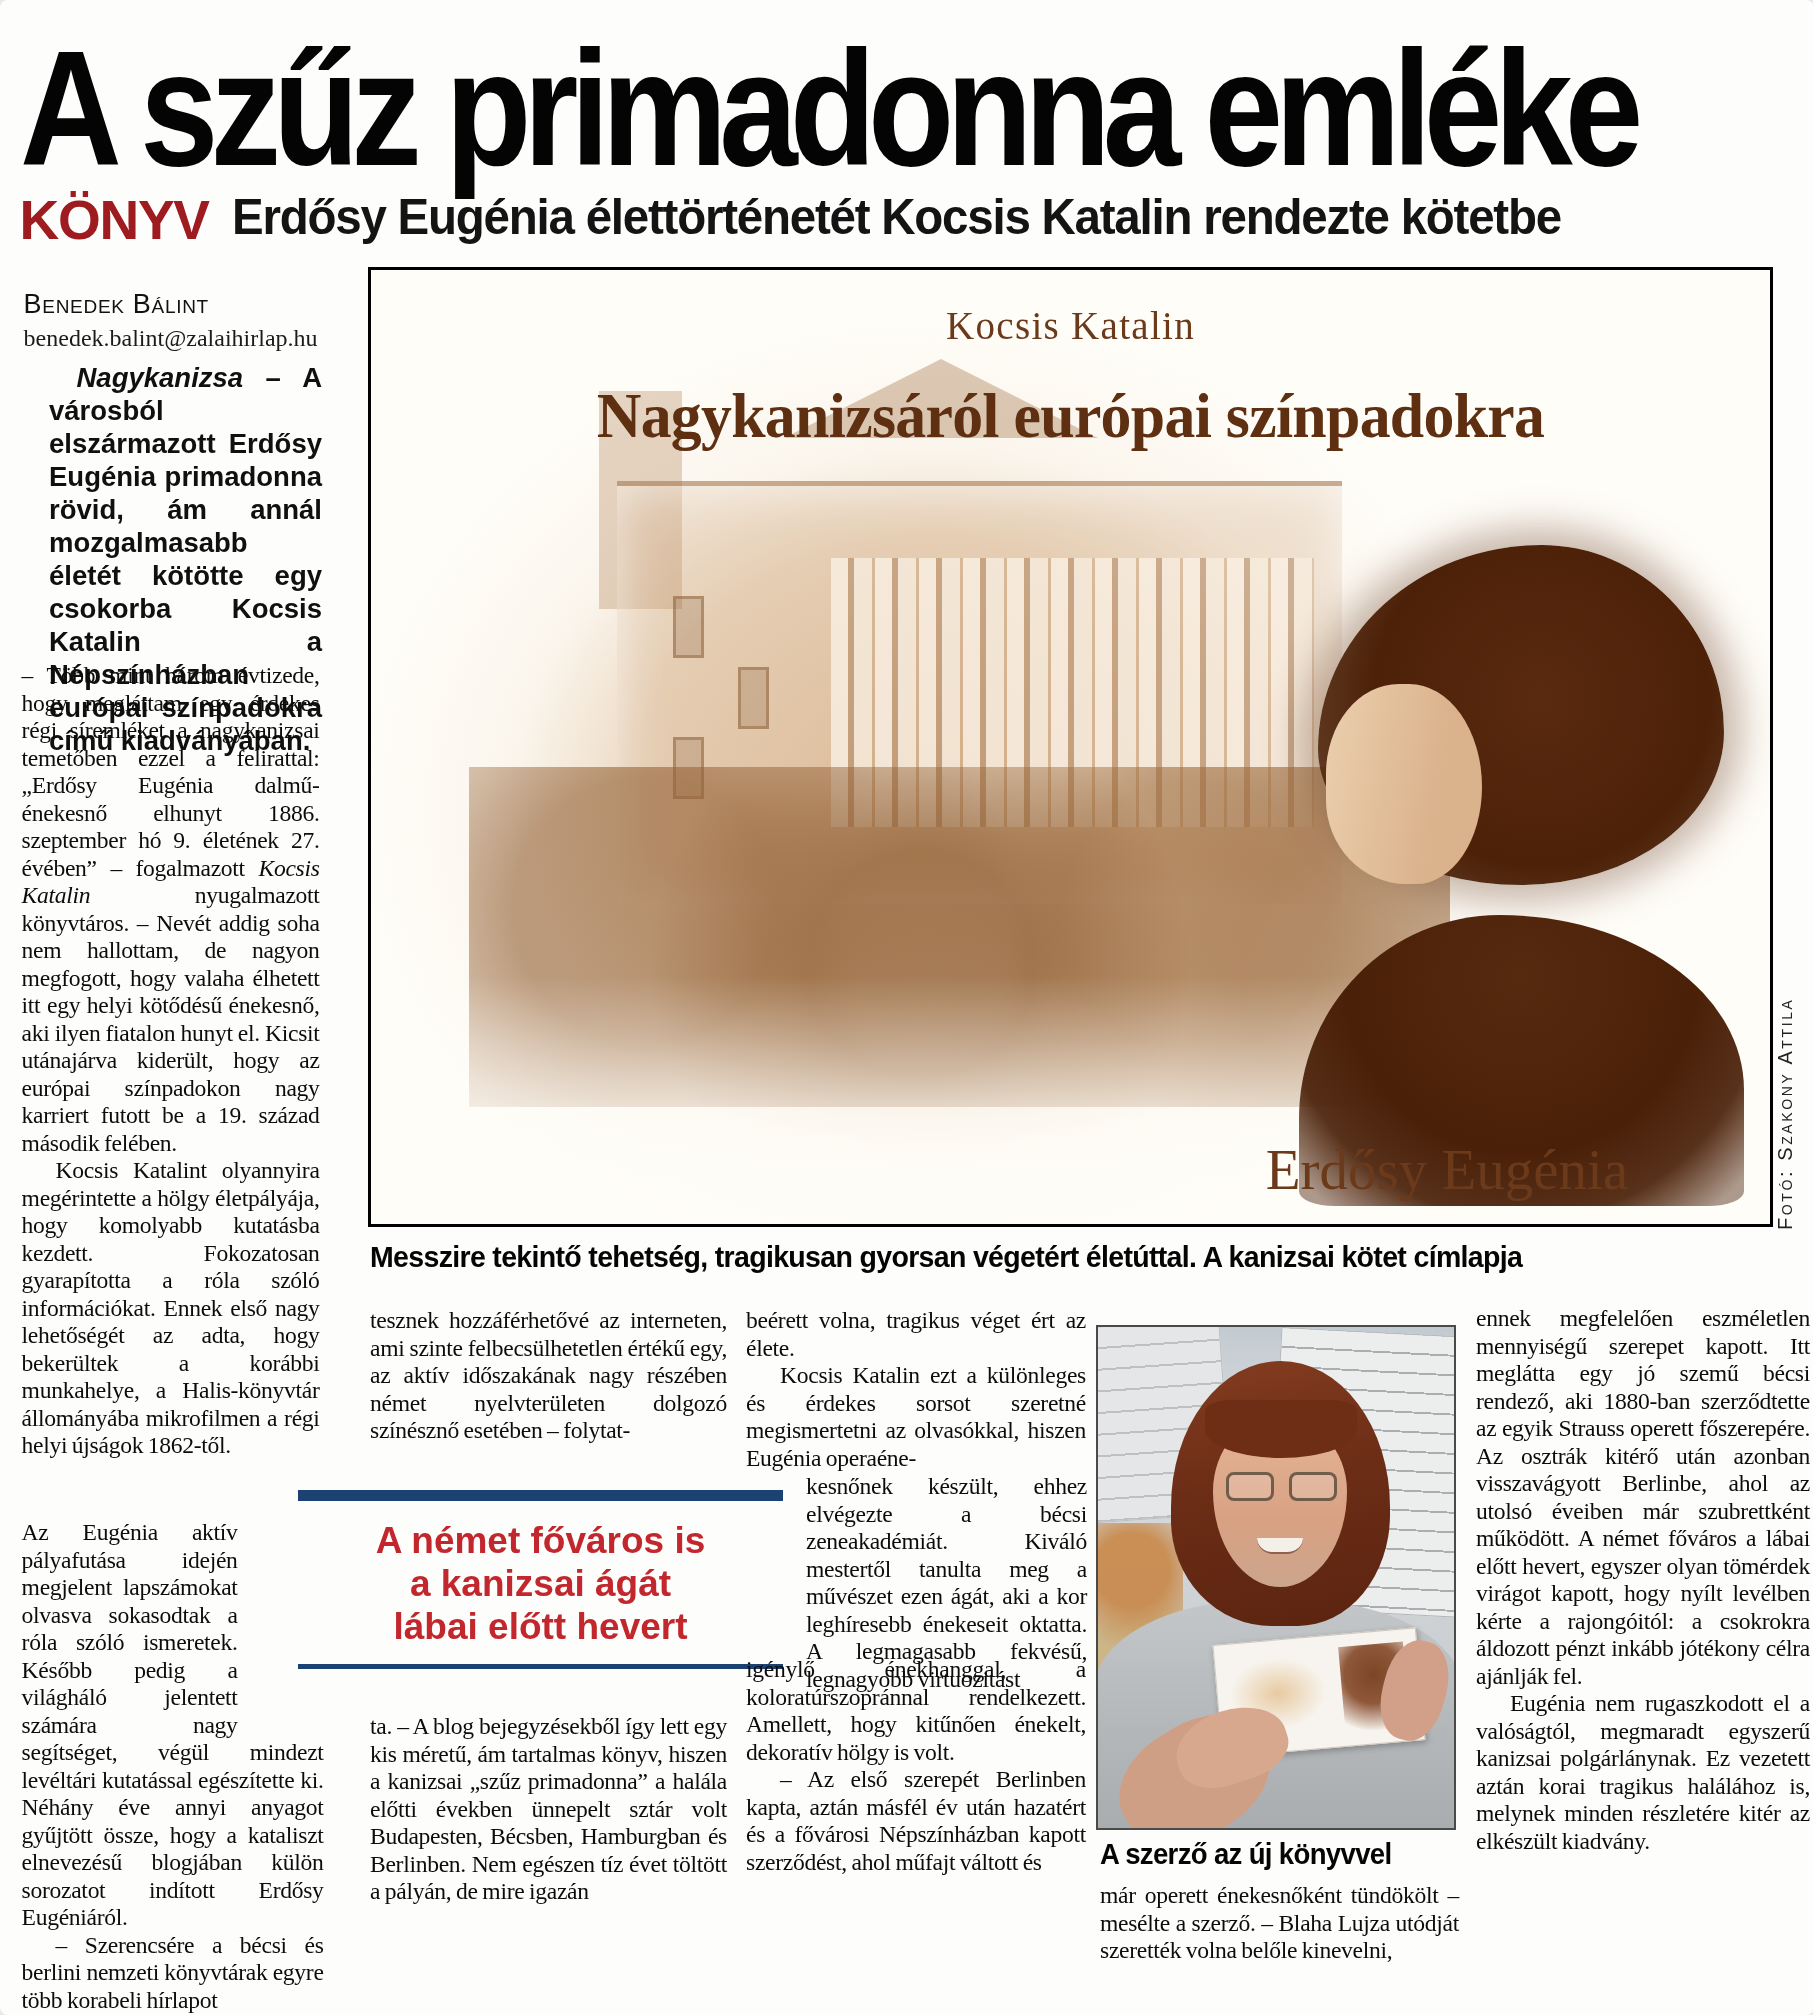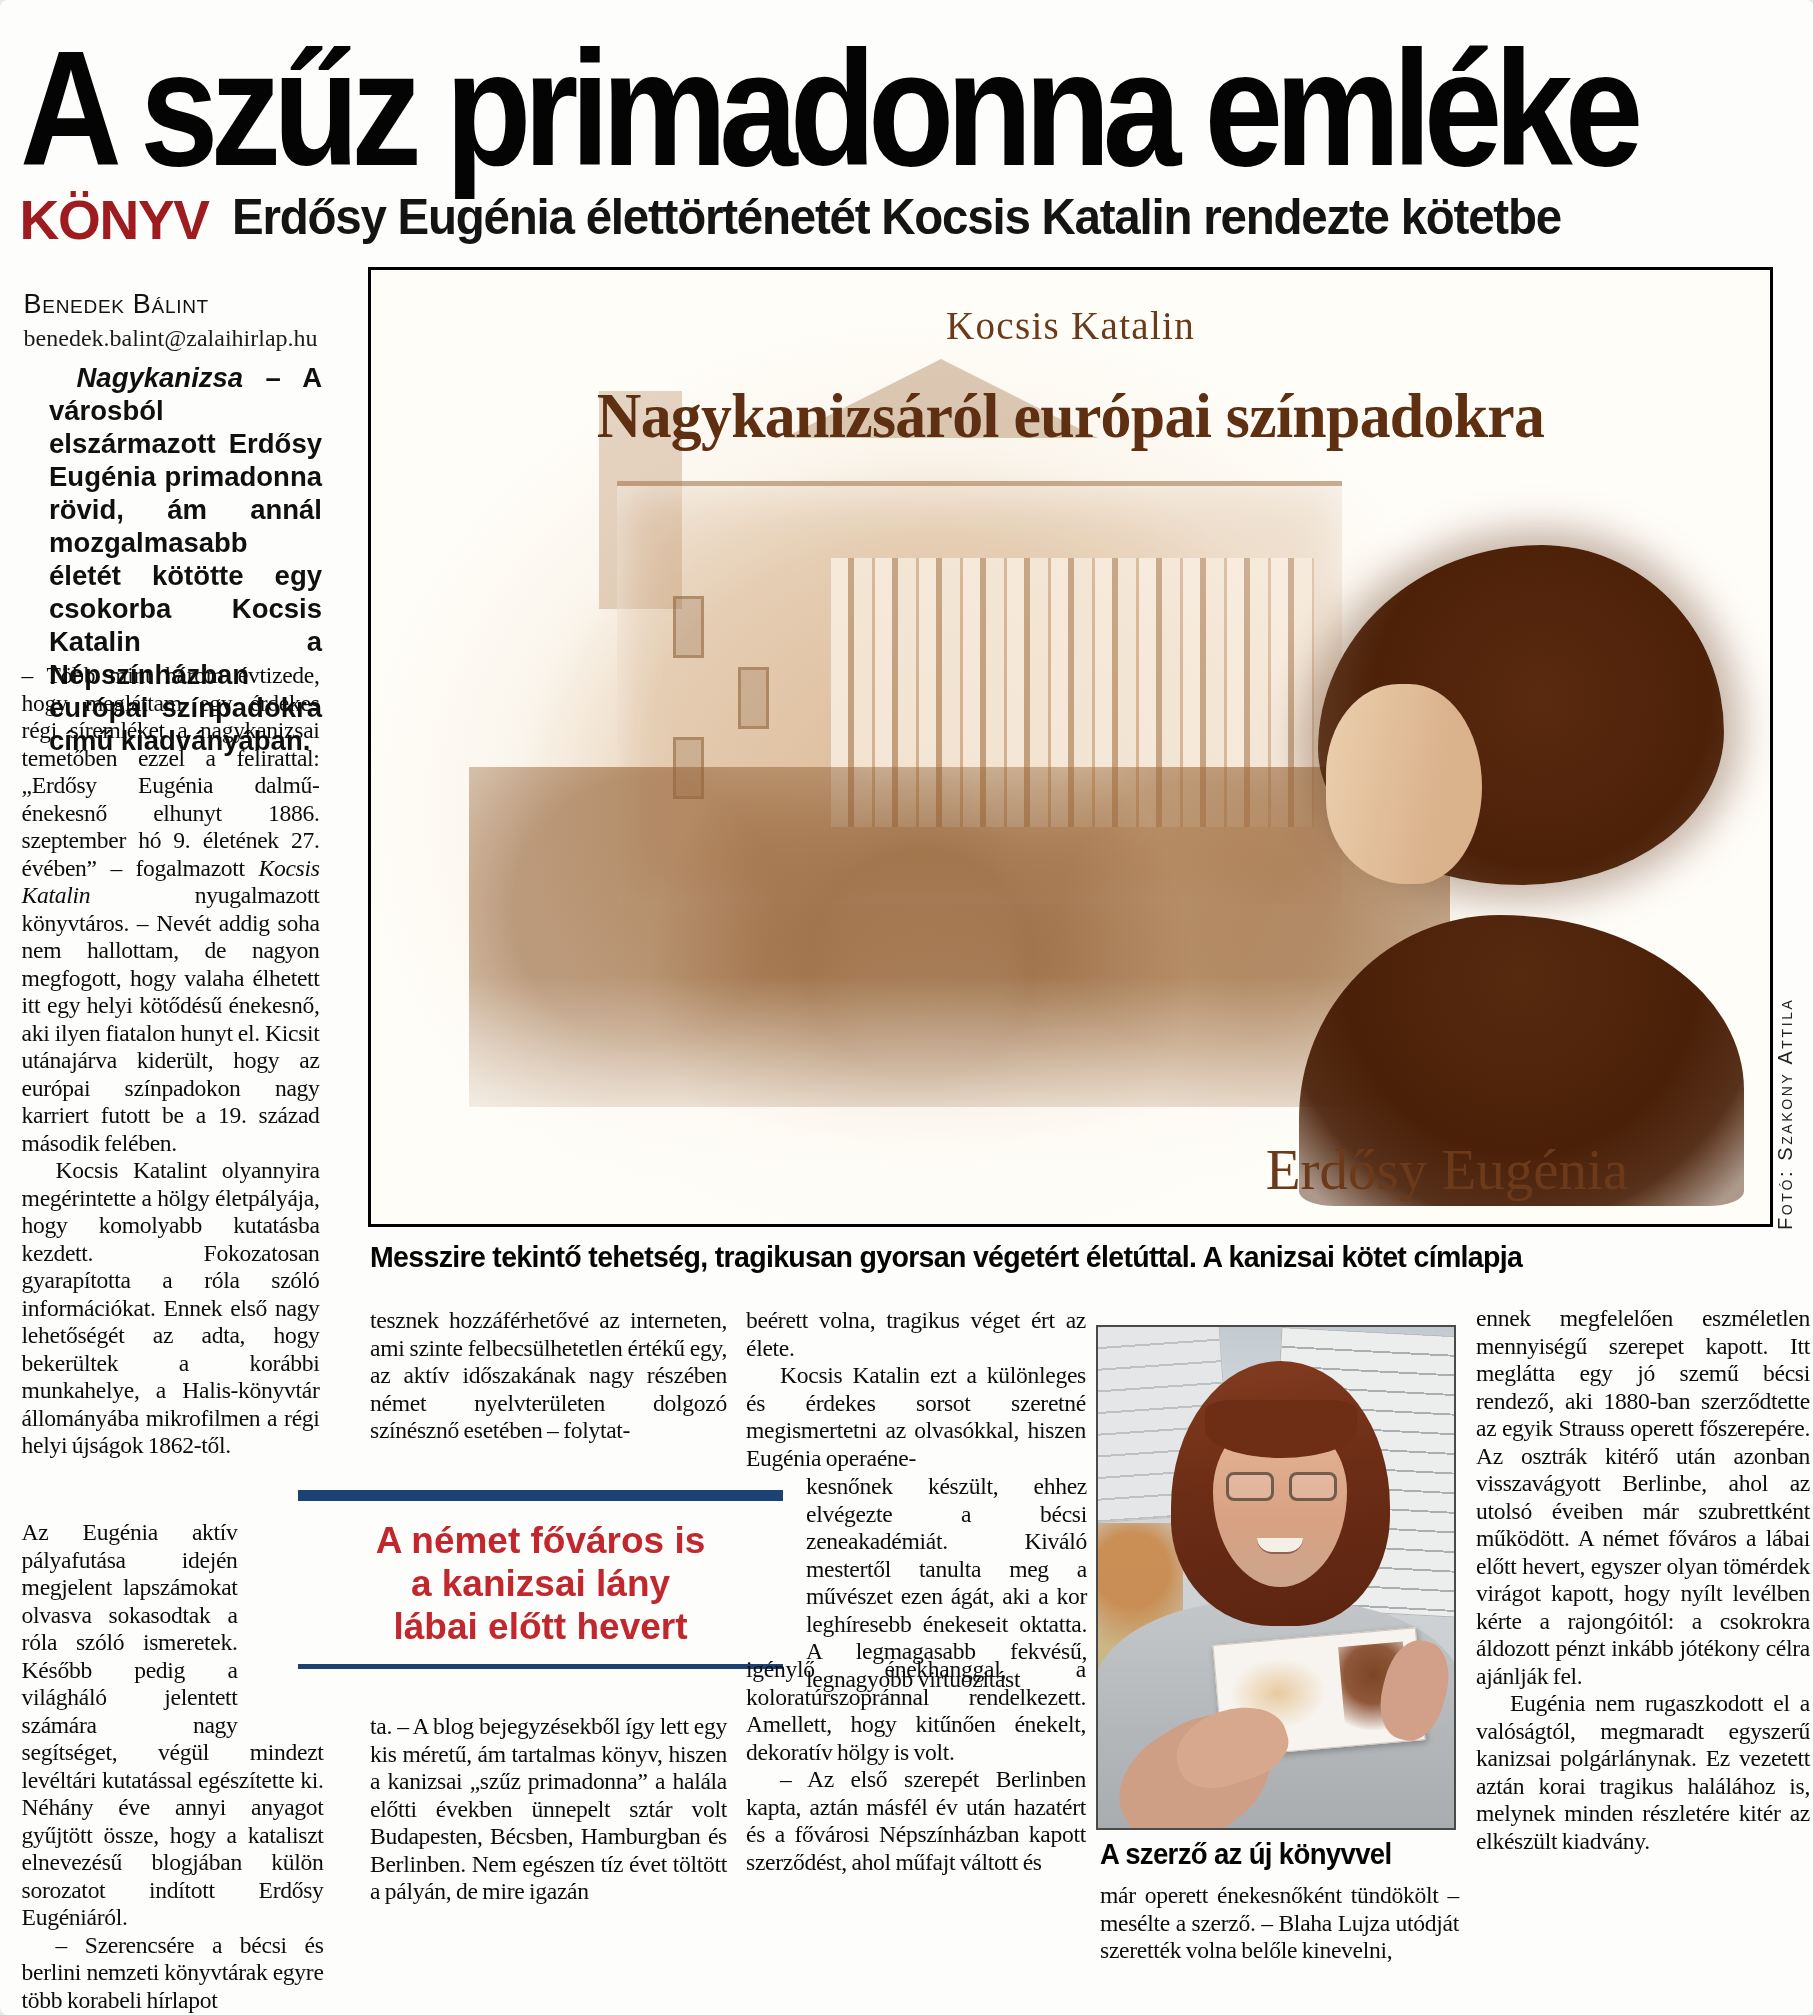--- a/index.html
+++ b/index.html
@@ -191,21 +191,21 @@
   <div class="abs caption-bold" style="left:370px; top:1240px;">Messzire tekintő tehetség, tragikusan gyorsan végetért életúttal. A kanizsai kötet címlapja</div>
 
   <div class="abs serif-block" style="left:370px; top:1307px; width:357px;">
     <p>tesznek hozzáférhetővé az interneten, ami szinte felbecsülhetetlen értékű egy, az aktív időszakának nagy részében német nyelvterületen dolgozó színésznő esetében – folytat-</p>
   </div>
 
   <div class="abs" style="left:298px; top:1490px; width:485px;">
     <div class="pq-rule-top" style="background:#1c4273;"></div>
     <div class="pq-text" style="color:#c2272d;">
       <div>A német főváros is</div>
-      <div>a kanizsai lány</div>
+      <div>a kanizsai ágát</div>
       <div>lábai előtt hevert</div>
     </div>
     <div class="pq-rule-bottom" style="background:#1c4273;"></div>
   </div>
 
   <div class="abs serif-block" style="left:370px; top:1713px; width:357px;">
     <p>ta. – A blog bejegyzésekből így lett egy kis méretű, ám tartalmas könyv, hiszen a kanizsai „szűz primadonna” a halála előtti években ünnepelt sztár volt Budapesten, Bécsben, Hamburgban és Berlinben. Nem egészen tíz évet töltött a pályán, de mire igazán</p>
   </div>
 
   <div class="abs serif-block" style="left:746px; top:1307px; width:340px;">

